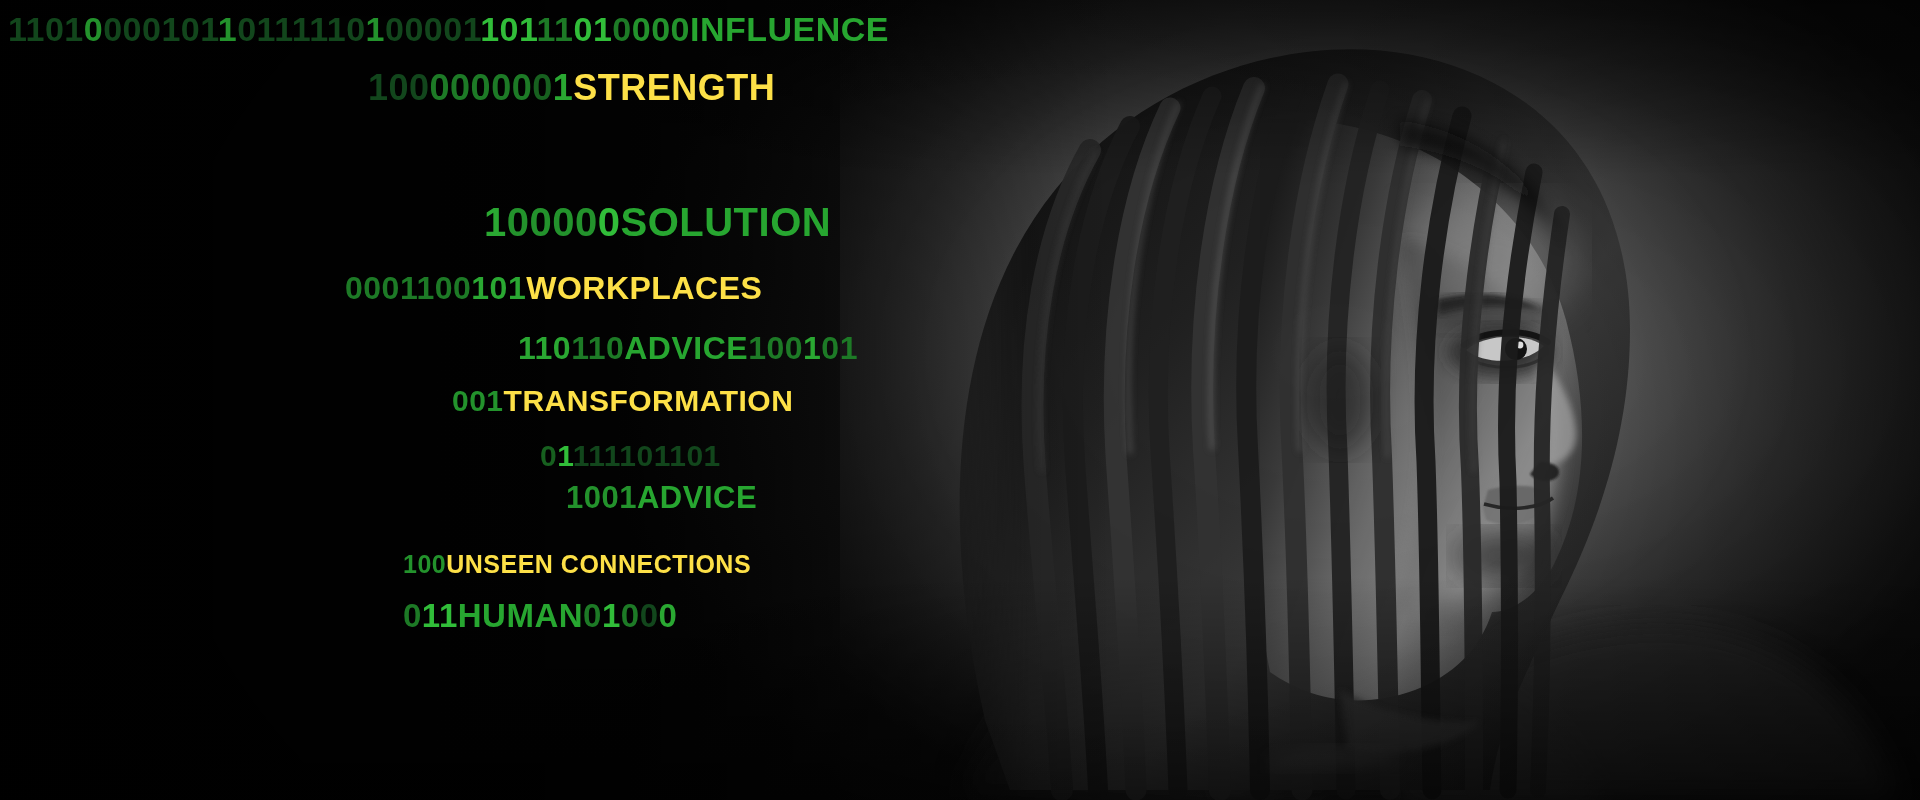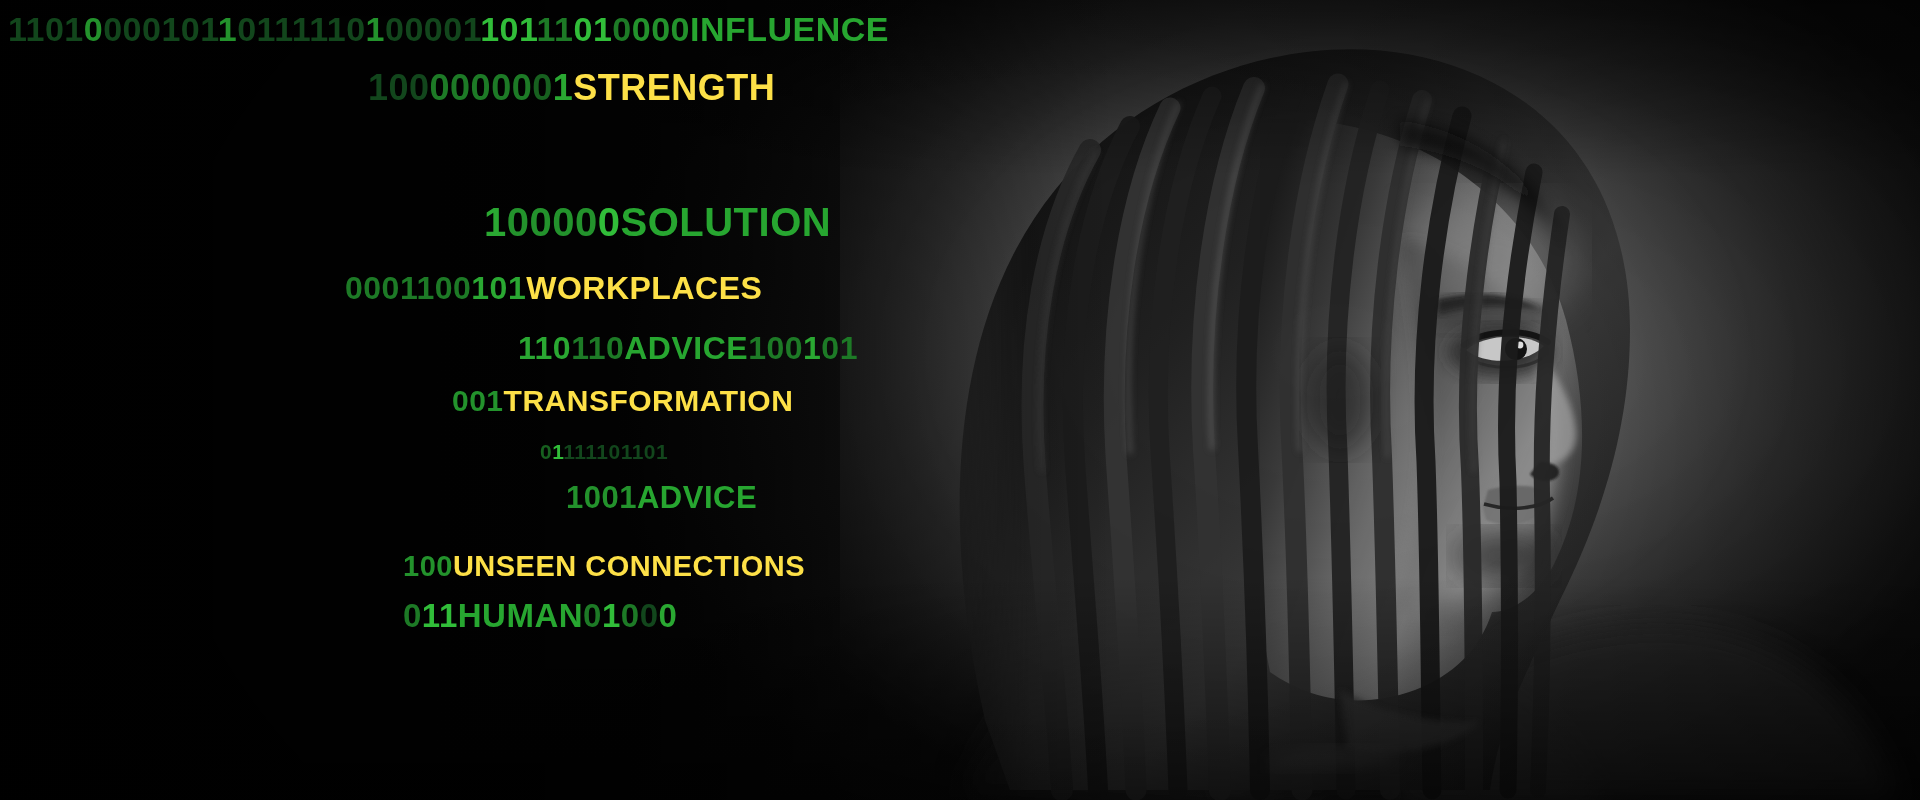--- a/index.html
+++ b/index.html
@@ -86,23 +86,23 @@
   .word-bright { color: #27a630; }
 
   
   #row-1  { top: 12px;  left: 8px;    font-size: 34px; }
   #row-2  { top: 70px;  left: 368px;  font-size: 36px; }
   #row-3  { top: 134px; left: 272px;  font-size: 38px; }
   #row-4  { top: 202px; left: 484px;  font-size: 40px; }
   #row-5  { top: 272px; left: 345px;  font-size: 32px; }
   #row-6  { top: 332px; left: 518px;  font-size: 32px; }
   #row-7  { top: 386px; left: 452px;  font-size: 30px; }
-  #row-8  { top: 441px; left: 540px;  font-size: 21px; }
+  #row-8  { top: 441px; left: 540px;  font-size: 30px; }
   #row-9  { top: 482px; left: 566px;  font-size: 31px; }
-  #row-10 { top: 552px; left: 403px;  font-size: 29px; }
+  #row-10 { top: 552px; left: 403px;  font-size: 25px; }
   #row-11 { top: 599px; left: 403px;  font-size: 33px; }
 
   .sp { display: inline-block; width: 0.45em; }
   .sp-wide { display: inline-block; width: 0.9em; }
   .sp-xwide { display: inline-block; width: 1.8em; }
 </style>
 </head>
 <body>
 
 <div id="hero">

